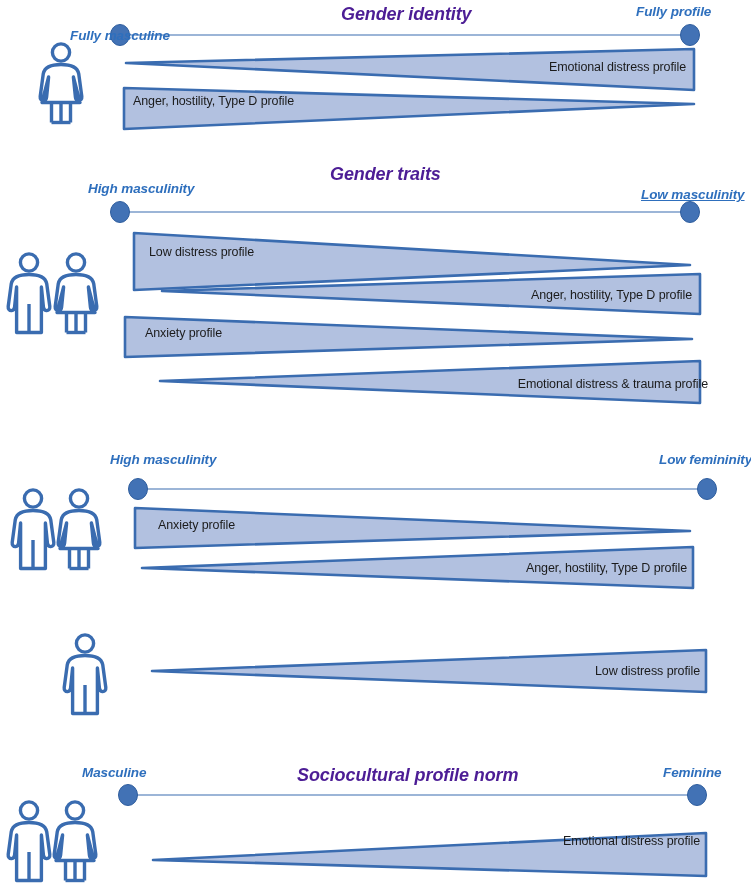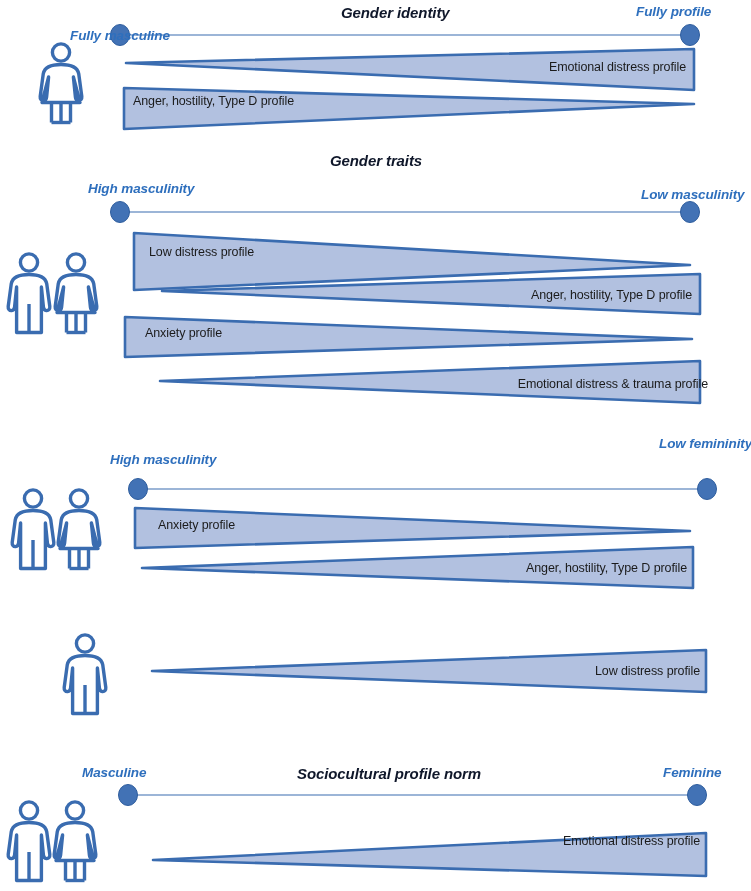--- a/index.html
+++ b/index.html
@@ -8,21 +8,21 @@
     font-family:"Liberation Sans", sans-serif;
     width:751px;height:891px;position:relative;overflow:hidden;
   }
   #stage{position:absolute;inset:0;width:751px;height:891px;}
   svg.layer{position:absolute;left:0;top:0;width:751px;height:891px;}
 
   .axis-title{
     position:absolute;
     font-family:"Liberation Sans", sans-serif;
     font-weight:bold;font-style:italic;
-    font-size:15px;color:#0f172a;white-space:nowrap;
+    font-size:18px;color:#4c1d95;white-space:nowrap;
     letter-spacing:-0.1px;
   }
   .pole-label{
     position:absolute;
     font-family:"Liberation Sans", sans-serif;
     font-weight:bold;font-style:italic;
     font-size:13.5px;color:#2e6fbd;white-space:nowrap;
     letter-spacing:-0.1px;
   }
   .tri-label{
@@ -165,31 +165,31 @@
     </g>
   </svg>
 
   <div class="pole-label" style="left:70px;top:4px;margin-top:24px;">Fully masculine</div>
   <div class="axis-title" style="left:341px;top:4px;">Gender identity</div>
   <div class="pole-label" style="left:636px;top:4px;">Fully profile</div>
 
   <div class="tri-label right" style="left:686px;top:60px;">Emotional distress profile</div>
   <div class="tri-label" style="left:133px;top:94px;">Anger, hostility, Type D profile</div>
 
-  <div class="axis-title" style="left:330px;top:152px;">Gender traits</div>
+  <div class="axis-title" style="left:330px;top:164px;">Gender traits</div>
   <div class="pole-label" style="left:88px;top:181px;">High masculinity</div>
-  <div class="pole-label" style="left:641px;top:187px;">Low masculinity</div>
+  <div class="pole-label" style="left:641px;top:187px;text-decoration:underline;">Low masculinity</div>
 
   <div class="tri-label" style="left:149px;top:245px;">Low distress profile</div>
   <div class="tri-label right" style="left:692px;top:288px;">Anger, hostility, Type D profile</div>
   <div class="tri-label" style="left:145px;top:326px;">Anxiety profile</div>
   <div class="tri-label right" style="left:708px;top:377px;">Emotional distress &amp; trauma profile</div>
 
   <div class="pole-label" style="left:110px;top:452px;">High masculinity</div>
-  <div class="pole-label" style="left:659px;top:436px;">Low femininity</div>
+  <div class="pole-label" style="left:659px;top:452px;">Low femininity</div>
 
   <div class="tri-label" style="left:158px;top:518px;">Anxiety profile</div>
   <div class="tri-label right" style="left:687px;top:561px;">Anger, hostility, Type D profile</div>
 
   <div class="tri-label right" style="left:700px;top:664px;">Low distress profile</div>
 
   <div class="pole-label" style="left:82px;top:765px;">Masculine</div>
   <div class="axis-title" style="left:297px;top:765px;">Sociocultural profile norm</div>
   <div class="pole-label" style="left:663px;top:765px;">Feminine</div>
 

